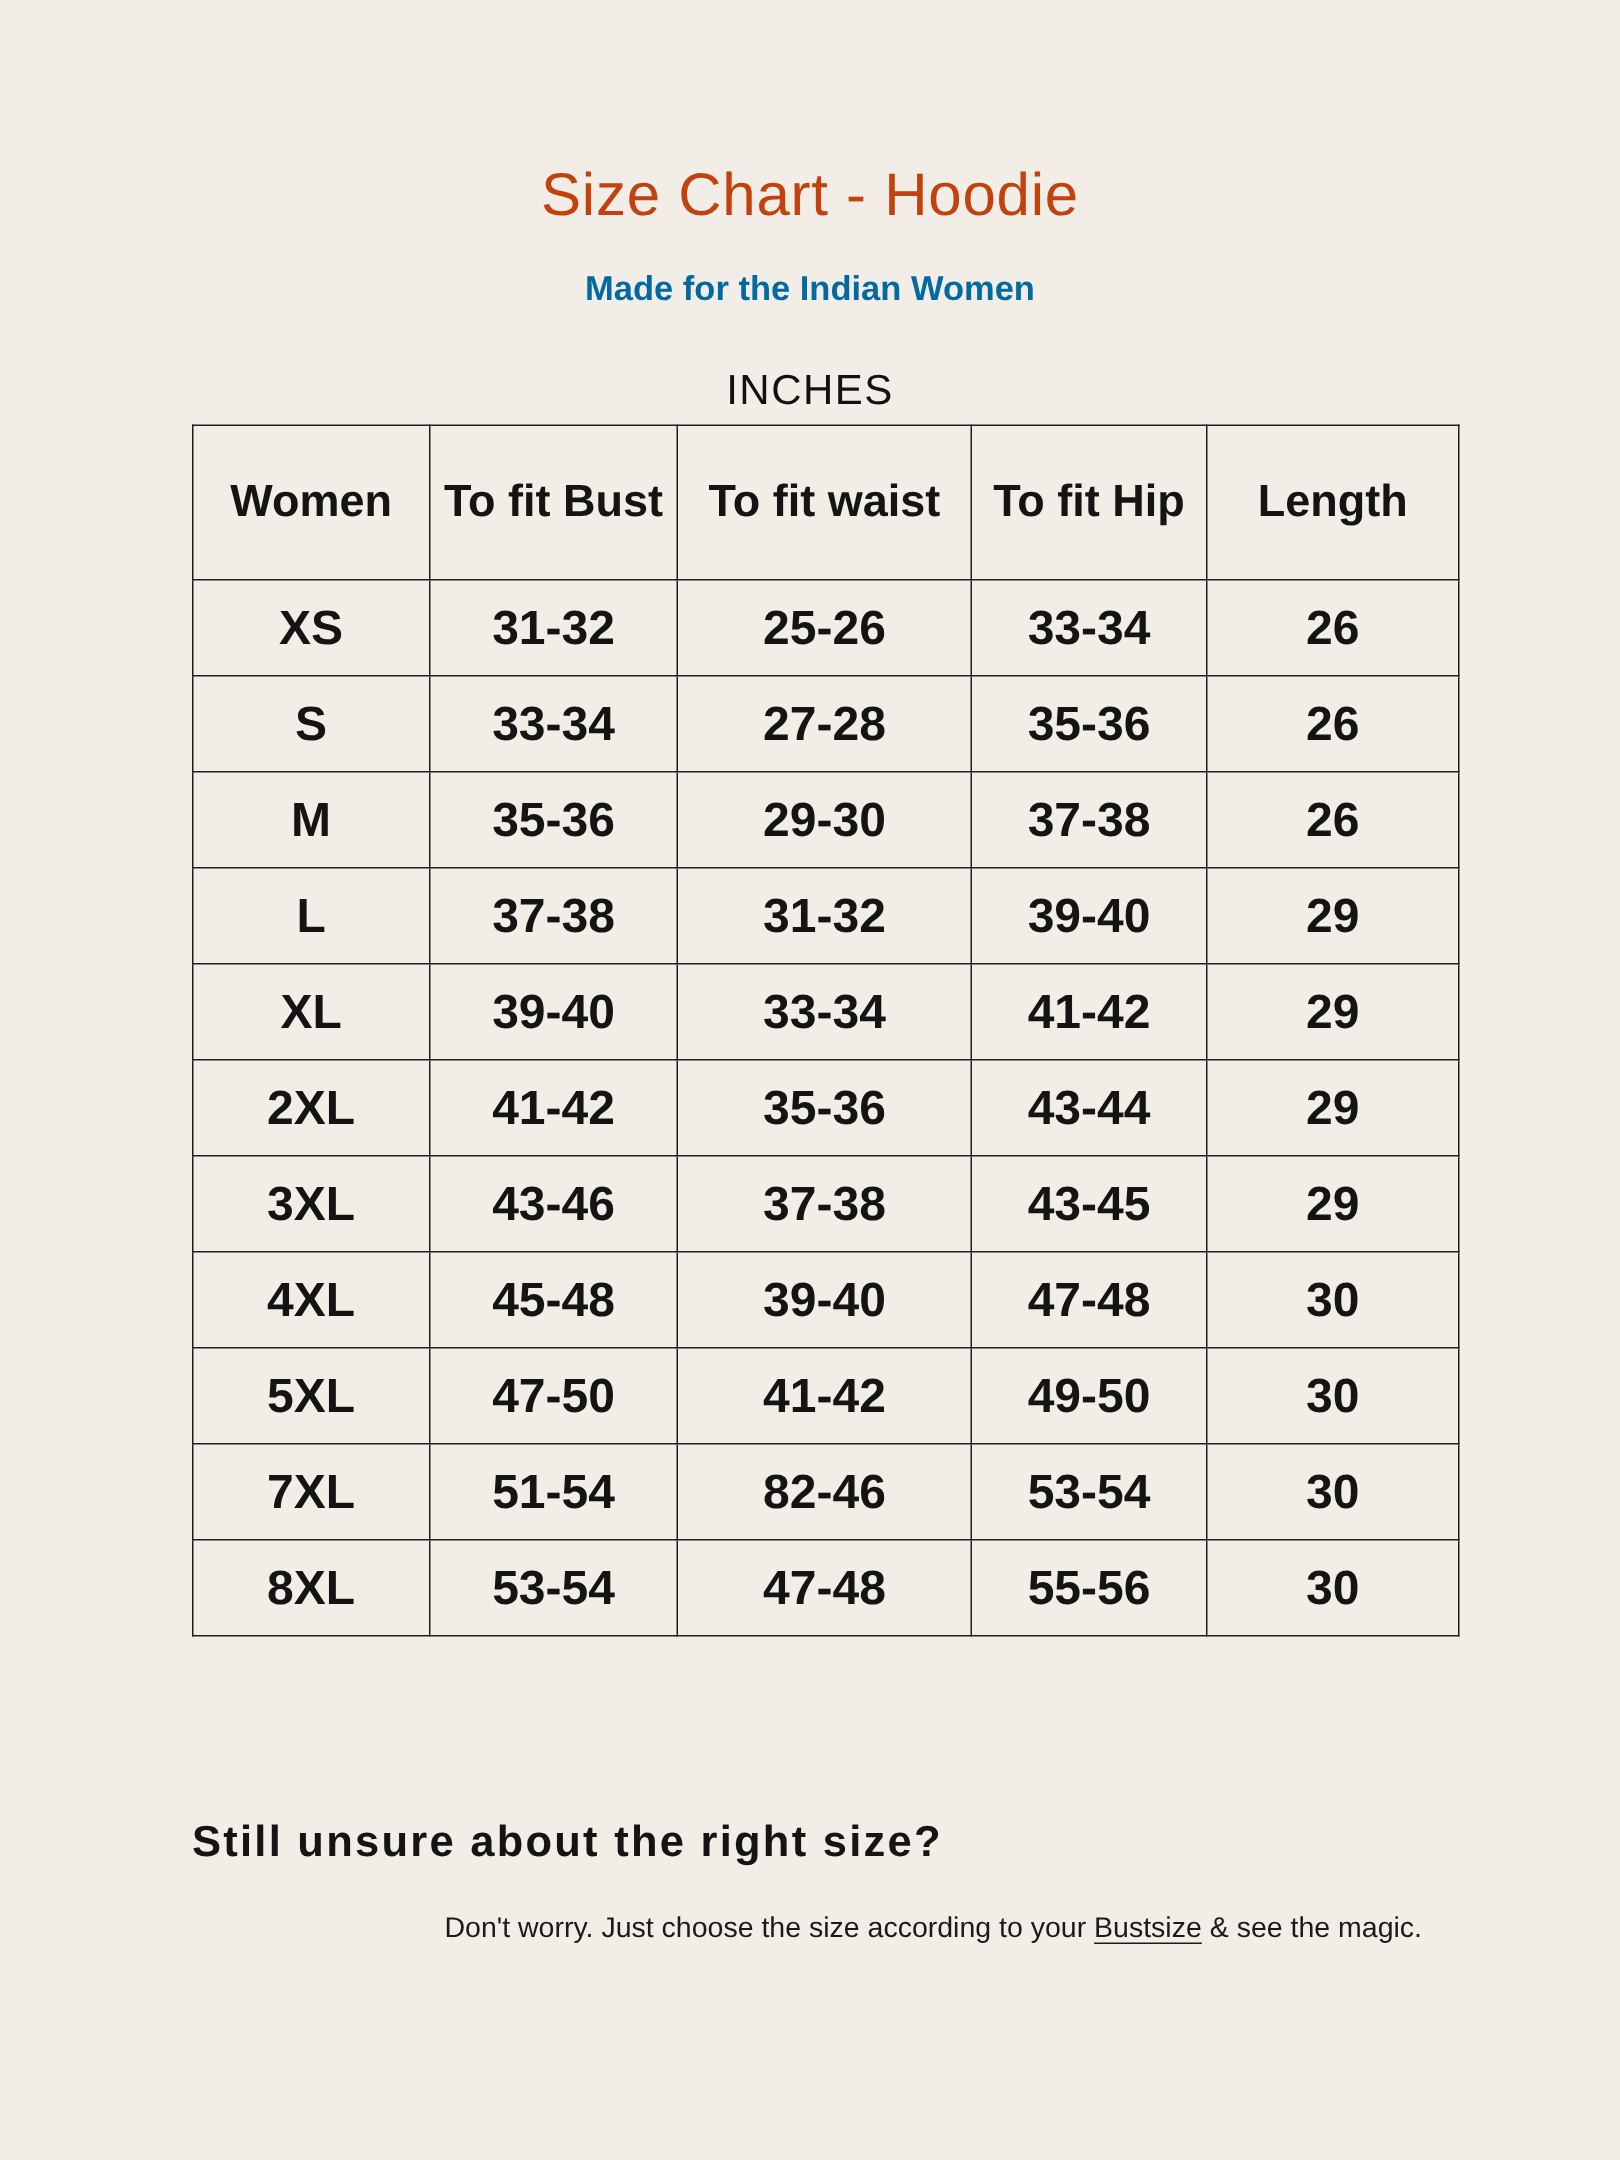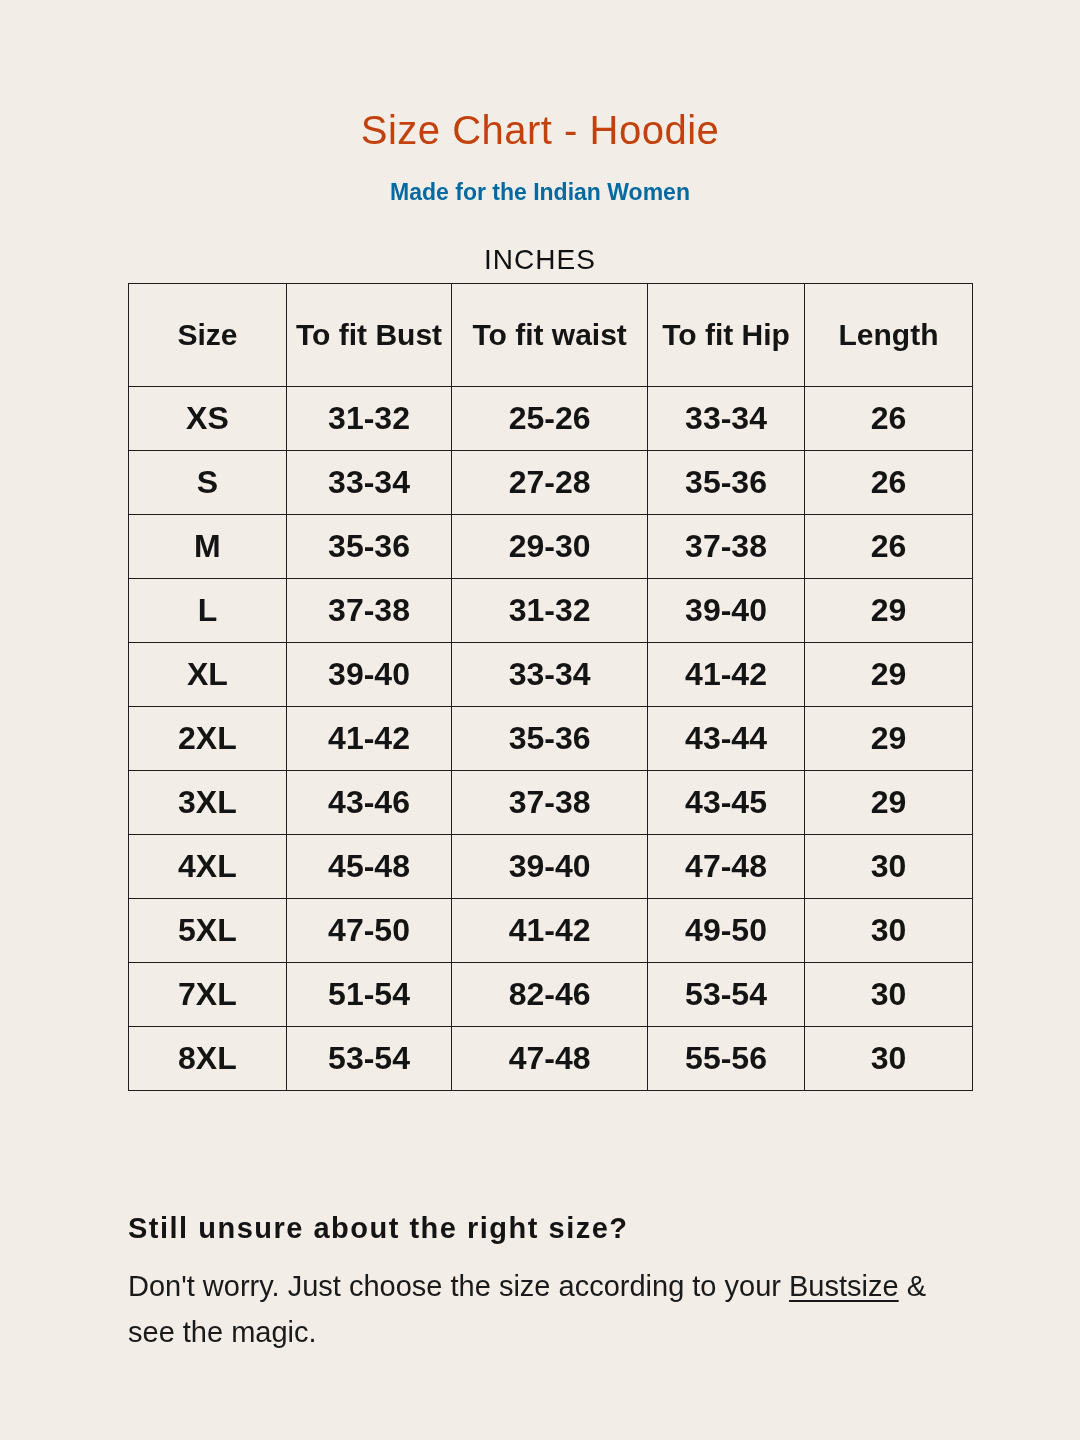--- a/index.html
+++ b/index.html
@@ -83,25 +83,26 @@
   .footer-heading {
     margin: 0;
     font-size: 29px;
     font-weight: 700;
     letter-spacing: 1.5px;
     color: #141414;
   }
   .footer-body {
     margin: 0;
     margin-top: 18px;
-    font-size: 29px;
+    font-size: 19px;
     font-weight: 400;
     line-height: 46px;
     color: #1a1a1a;
     max-width: 820px;
+    text-align: right;
   }
   .footer-body .link {
     text-decoration: underline;
     text-underline-offset: 4px;
   }
 </style>
 </head>
 <body>
 
 <div class="page">
@@ -115,21 +116,21 @@
   <table class="size-table">
     <colgroup>
       <col class="c-size">
       <col class="c-bust">
       <col class="c-waist">
       <col class="c-hip">
       <col class="c-length">
     </colgroup>
     <thead>
       <tr>
-        <th>Size</th>
+        <th>Women</th>
         <th>To fit Bust</th>
         <th>To fit waist</th>
         <th>To fit Hip</th>
         <th>Length</th>
       </tr>
     </thead>
     <tbody>
         <tr>
           <td>XS</td>
           <td>31-32</td>

